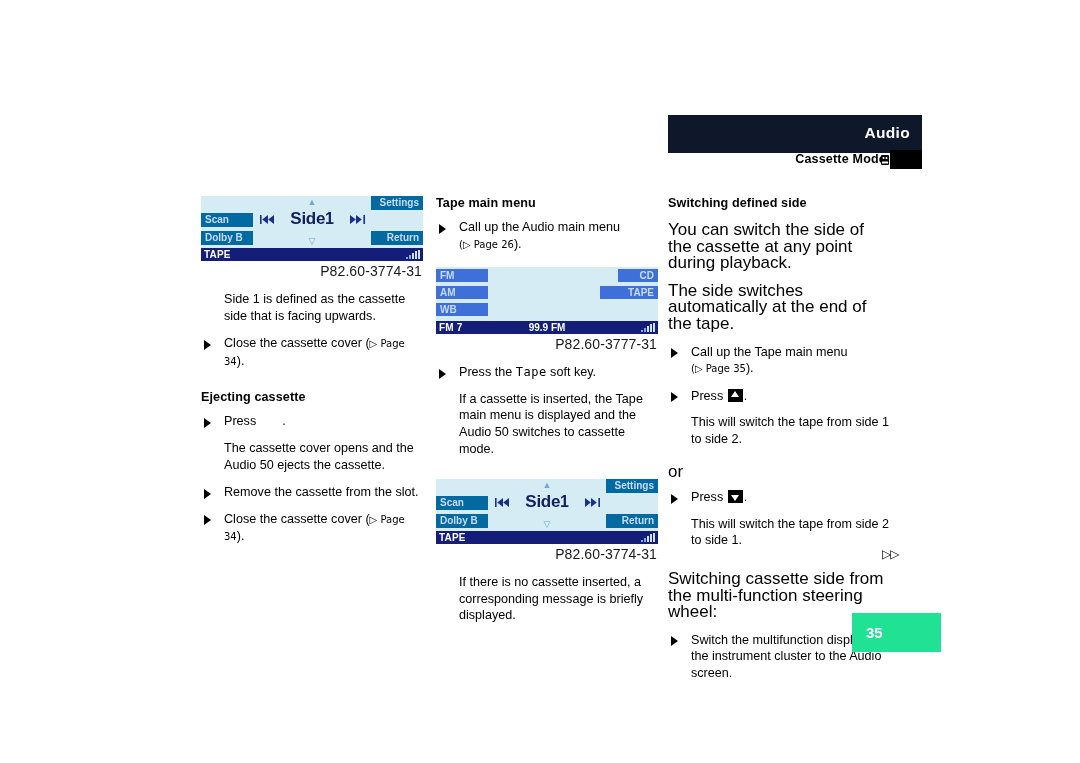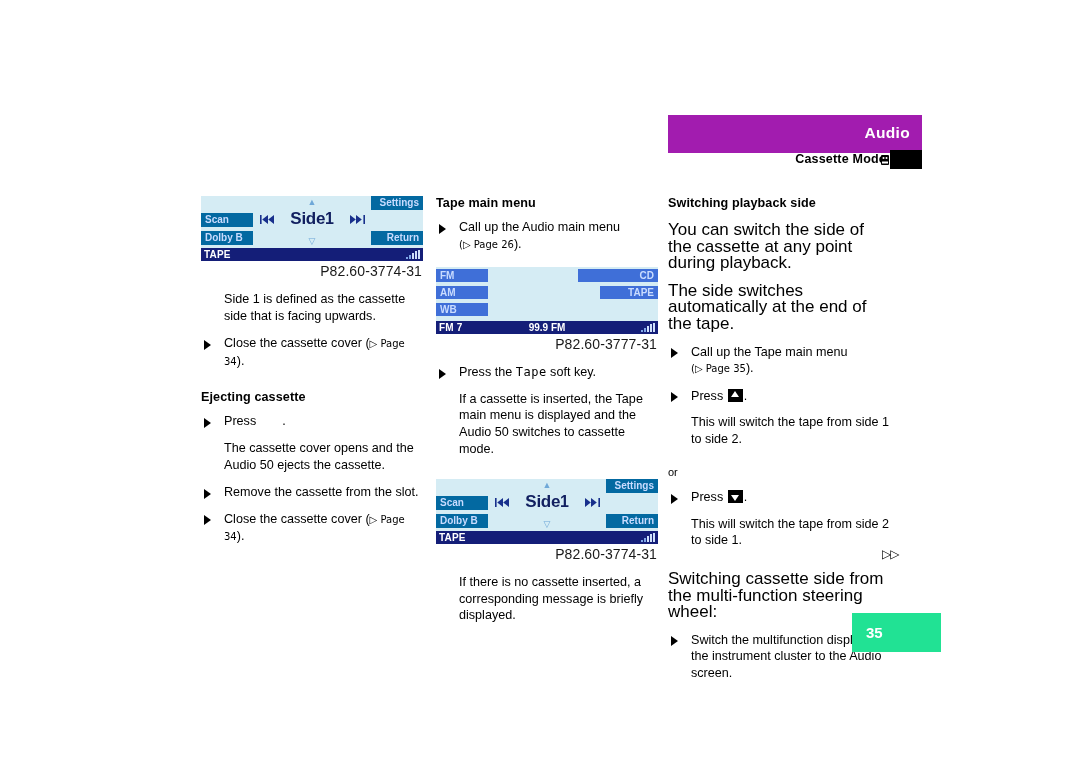--- a/index.html
+++ b/index.html
@@ -10,21 +10,21 @@
     font-family: "Liberation Sans", sans-serif;
     color: #000000;
     -webkit-font-smoothing: antialiased;
   }
   .page { position: relative; width: 1080px; height: 763px; overflow: hidden; background:#fff; }
 
   
   .hdr-green {
     position: absolute; left: 668px; top: 115px;
     width: 254px; height: 38px;
-    background: #a21caf;
+    background: #0f172a;
   }
   .hdr-audio {
     position: absolute; right: 12px; top: 9px;
     color: #ffffff; font-weight: bold; font-size: 15.5px;
     letter-spacing: .3px;
   }
   .hdr-sub {
     position: absolute; left: 668px; top: 152px;
     width: 254px; height: 18px;
   }
@@ -68,21 +68,21 @@
   .bullet .tri {
     position: absolute; left: 3px; top: 4.5px;
     width: 0; height: 0;
     border-left: 7px solid #000;
     border-top: 5px solid transparent;
     border-bottom: 5px solid transparent;
   }
   .indent { padding-left: 23px; font-size:12.6px; line-height:16.6px; margin:0 0 11px 0; }
   .pgref { font-family: "DejaVu Sans", sans-serif; font-size: 10px; }
   .softkey-font { font-family: "DejaVu Sans Mono", monospace; font-size: 12px; letter-spacing: .5px; }
-  .or-line { font-size: 11px; line-height: 16.6px; margin: 16px 0 9px 0; }
+  .or-line { font-size: 17px; line-height: 16.6px; margin: 16px 0 9px 0; }
 
   
   .keybox {
     display:inline-block; width: 15px; height: 13px; background:#000;
     position: relative; vertical-align: -2px; margin: 0 1px;
   }
   .keybox::after {
     content:""; position:absolute; left:50%; top:50%;
     transform: translate(-50%,-50%);
     width:0;height:0;
@@ -269,21 +269,21 @@
       <span class="tri"></span>
       <span>Call up the Audio main menu</span><br>
       <span class="pgref">(▷ Page 26</span><span>).</span>
     </div>
 
     <div class="display rdisp">
       <div class="scr" style="height:54px">
         <div class="rowbtn" style="left:0px; top:2px; width:52px; text-align:left;">FM</div>
         <div class="rowbtn" style="left:0px; top:19px; width:52px; text-align:left;">AM</div>
         <div class="rowbtn" style="left:0px; top:36px; width:52px; text-align:left;">WB</div>
-        <div class="rowbtn" style="right:0px; top:2px; width:80px; text-align:right;">CD</div>
+        <div class="rowbtn" style="right:0px; top:2px; width:40px; text-align:right;">CD</div>
         <div class="rowbtn" style="right:0px; top:19px; width:58px; text-align:right;">TAPE</div>
       </div>
       <div class="statusbar">
         <div class="st-left">FM 7</div>
         <div class="st-mid">99.9 FM</div>
         <div class="bars">
             <i></i>
             <i></i>
             <i></i>
             <i></i>
@@ -335,21 +335,21 @@
           </div>
       </div>
     </div>
     <div class="caption">P82.60-3774-31</div>
 
     <div class="indent">If there is no cassette inserted, a corresponding message is briefly displayed.</div>
   </div>
 
   <div class="col col3">
 
-    <h3 class="sub" style="margin-bottom:12px">Switching playback side</h3>
+    <h3 class="sub" style="margin-bottom:12px">Switching defined side</h3>
 
     <p class="body">You can switch the side of the cassette at any point during playback.</p>
     <p class="body">The side switches automatically at the end of the tape.</p>
 
     <div class="bullet">
       <span class="tri"></span>
       <span>Call up the Tape main menu</span><br>
       <span class="pgref">(▷ Page 35</span><span>).</span>
     </div>
 

